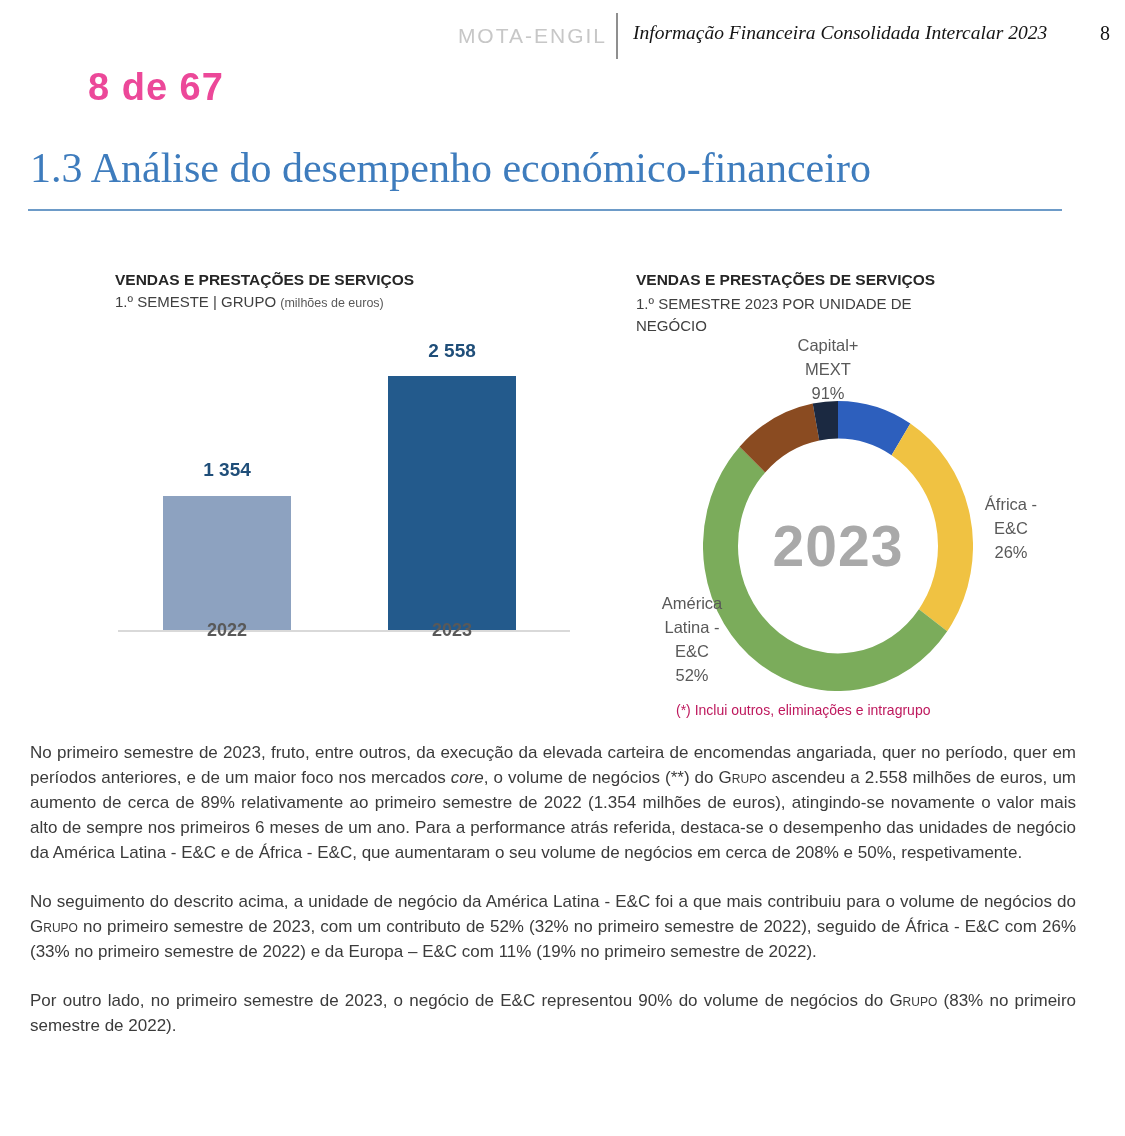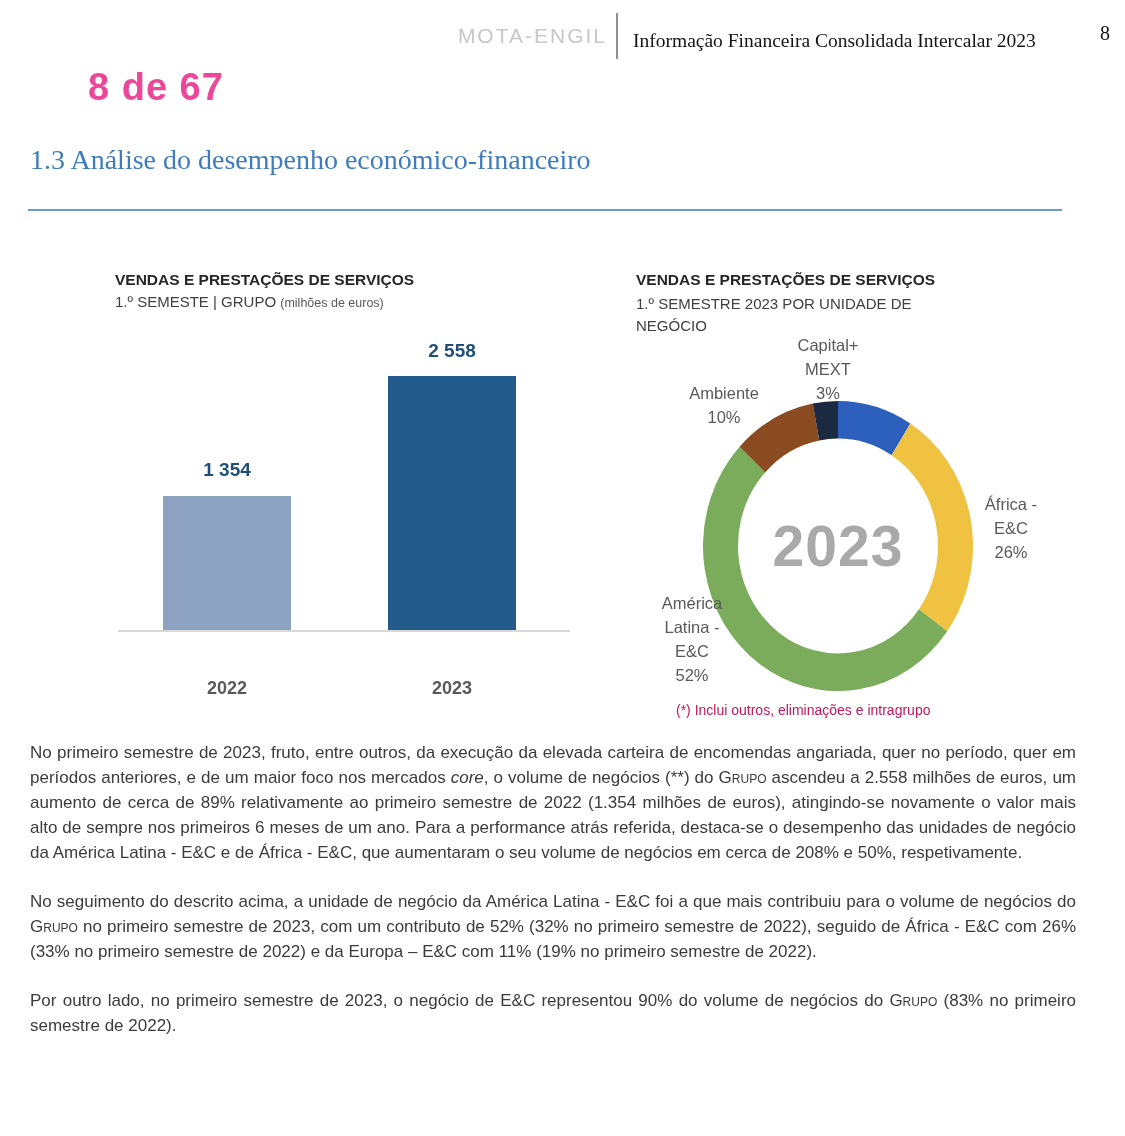--- a/index.html
+++ b/index.html
@@ -3,47 +3,47 @@
 <meta charset="utf-8">
 <style>
   html,body{margin:0;padding:0;background:#ffffff;}
   #page{position:relative;width:1125px;height:1074px;background:#ffffff;overflow:hidden;
         font-family:"Liberation Sans",sans-serif;}
 
   
   .hdr-logo{position:absolute;top:24px;left:0;width:607px;text-align:right;
             font-size:21px;letter-spacing:2px;color:#c7c7c7;font-weight:500;}
   .hdr-divider{position:absolute;left:616px;top:13px;width:2px;height:46px;background:#8f8f8f;}
-  .hdr-title{position:absolute;left:633px;top:30px;font-family:"Liberation Serif",serif;
-             font-size:19.5px;color:#141414;}
+  .hdr-title{position:absolute;left:633px;top:22px;font-family:"Liberation Serif",serif;
+             font-size:19.5px;color:#141414;font-style:italic;}
   .hdr-page{position:absolute;right:15px;top:22px;font-family:"Liberation Serif",serif;
             font-size:20px;color:#141414;}
 
   
   .viewer-ind{position:absolute;left:88px;top:66px;font-size:38px;font-weight:700;
               color:#ec4899;letter-spacing:1px;}
 
   
   .sec-title{position:absolute;left:30px;top:144px;font-family:"Liberation Serif",serif;
-             font-size:28px;color:#3e7cbd;}
+             font-size:42px;color:#3e7cbd;}
   .sec-underline{position:absolute;left:28px;top:209px;width:1034px;height:2px;background:#6d9bc8;}
 
   
   .bar-title{position:absolute;left:115px;top:271px;font-size:15.5px;font-weight:700;color:#262626;}
   .bar-subtitle{position:absolute;left:115px;top:293px;font-size:15px;color:#404040;}
   .bar-subtitle .note{font-size:12.5px;color:#595959;}
   .bar-plot{position:absolute;left:118px;top:376px;width:450px;height:255px;}
   .bar{position:absolute;bottom:0;width:128px;}
   .bar-2022{left:45px;}
   .bar-2023{left:270px;}
   .baseline{position:absolute;left:118px;top:630px;width:452px;height:2px;background:#d9d9d9;}
   .bar-value{position:absolute;width:128px;text-align:center;font-size:19px;font-weight:700;color:#1f4e79;}
   .bv-2022{left:163px;top:459px;}
   .bv-2023{left:388px;top:340px;}
-  .bar-cat{position:absolute;width:128px;text-align:center;font-size:18px;font-weight:700;color:#595959;top:678px;}
+  .bar-cat{position:absolute;width:128px;text-align:center;font-size:18px;font-weight:700;color:#595959;top:620px;}
   .bc-2022{left:163px;}
   .bc-2023{left:388px;}
 
   
   .donut-title{position:absolute;left:636px;top:271px;font-size:15.5px;font-weight:700;color:#262626;}
   .donut-subtitle{position:absolute;left:636px;top:293px;font-size:15px;color:#404040;
                   white-space:pre-line;line-height:22px;}
   #donut-svg{position:absolute;left:703px;top:401px;width:270px;height:290px;}
   .donut-center{position:absolute;left:703px;top:401px;width:270px;height:290px;
                 display:flex;align-items:center;justify-content:center;
@@ -101,23 +101,21 @@
       <circle cx="135" cy="135" r="117.5" fill="none" stroke="#2d5fbd" stroke-width="35" stroke-dasharray="66.44468462342412 738.2742735936014" transform="rotate(-90 135 135)"></circle>
       <circle cx="135" cy="135" r="117.5" fill="none" stroke="#f0c242" stroke-width="35" stroke-dasharray="191.95131113433638 738.2742735936014" transform="rotate(-57.6 135 135)"></circle>
       <circle cx="135" cy="135" r="117.5" fill="none" stroke="#7bac5b" stroke-width="35" stroke-dasharray="383.90262226867276 738.2742735936014" transform="rotate(36 135 135)"></circle>
       <circle cx="135" cy="135" r="117.5" fill="none" stroke="#8a4b21" stroke-width="35" stroke-dasharray="73.82742735936014 738.2742735936014" transform="rotate(223.2 135 135)"></circle>
       <circle cx="135" cy="135" r="117.5" fill="none" stroke="#1b2941" stroke-width="35" stroke-dasharray="22.14822820780804 738.2742735936014" transform="rotate(259.2 135 135)"></circle>
     </svg>
   <div class="donut-center">2023</div>
 
   <div class="donut-label dl-capital">Capital+
 MEXT
-3%</div>
-  <div class="donut-label dl-ambiente">Ambiente
-10%</div>
+91%</div>
   <div class="donut-label dl-africa">África -
 E&amp;C
 26%</div>
   <div class="donut-label dl-america">América
 Latina -
 E&amp;C
 52%</div>
 
   <div class="donut-footnote">(*) Inclui outros, eliminações e intragrupo</div>
 

